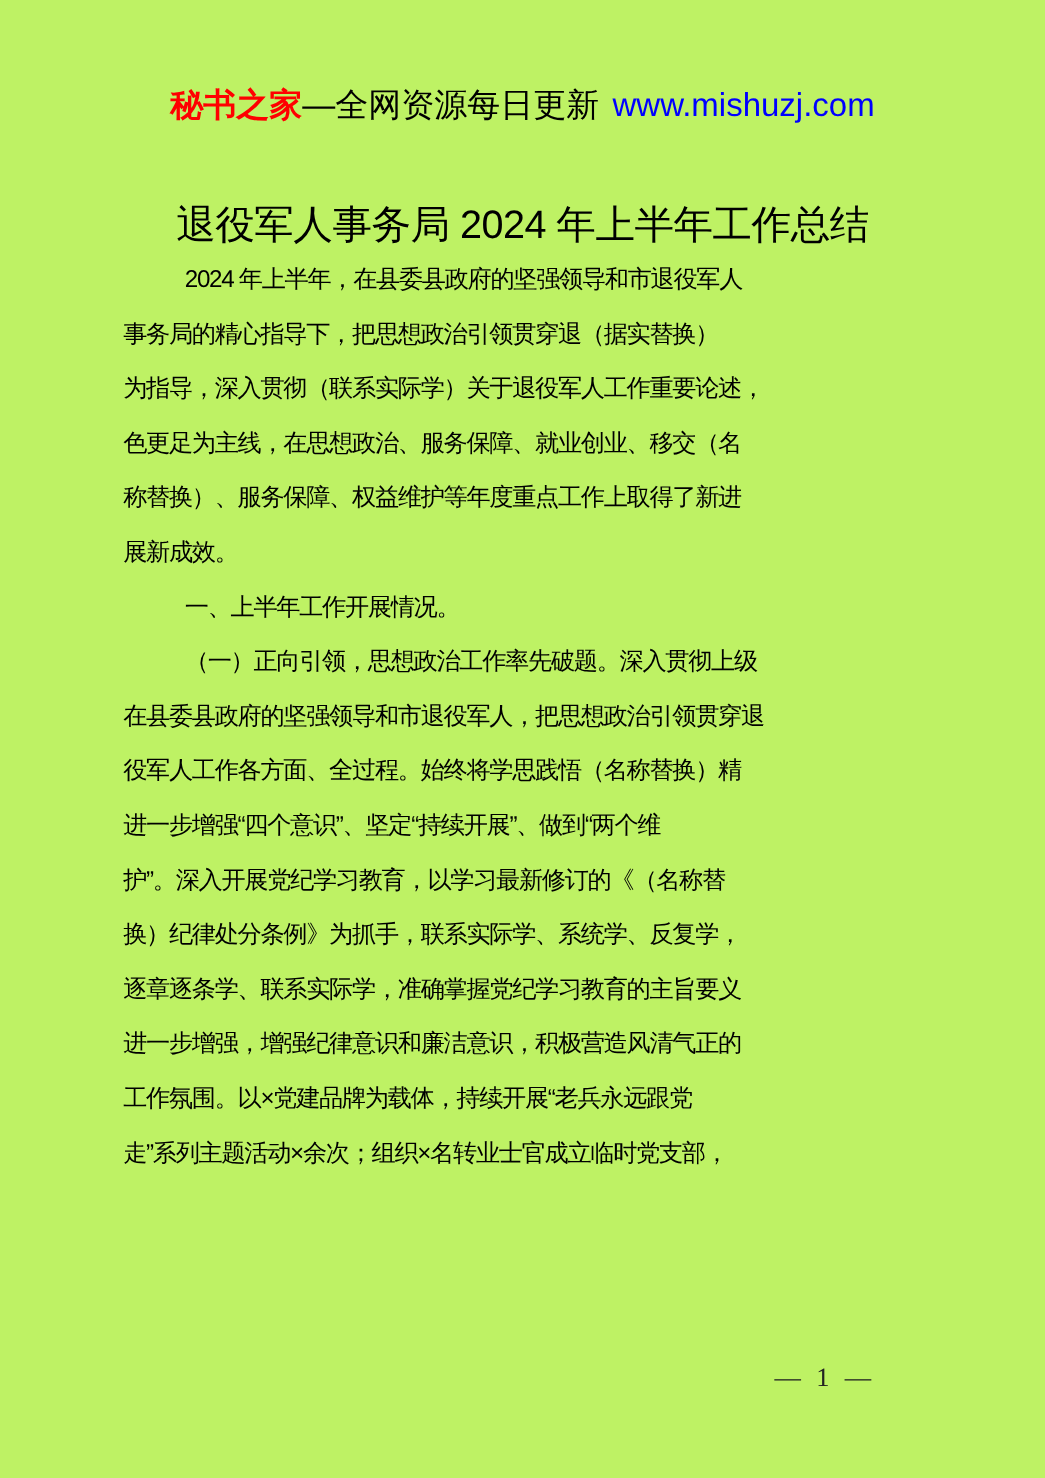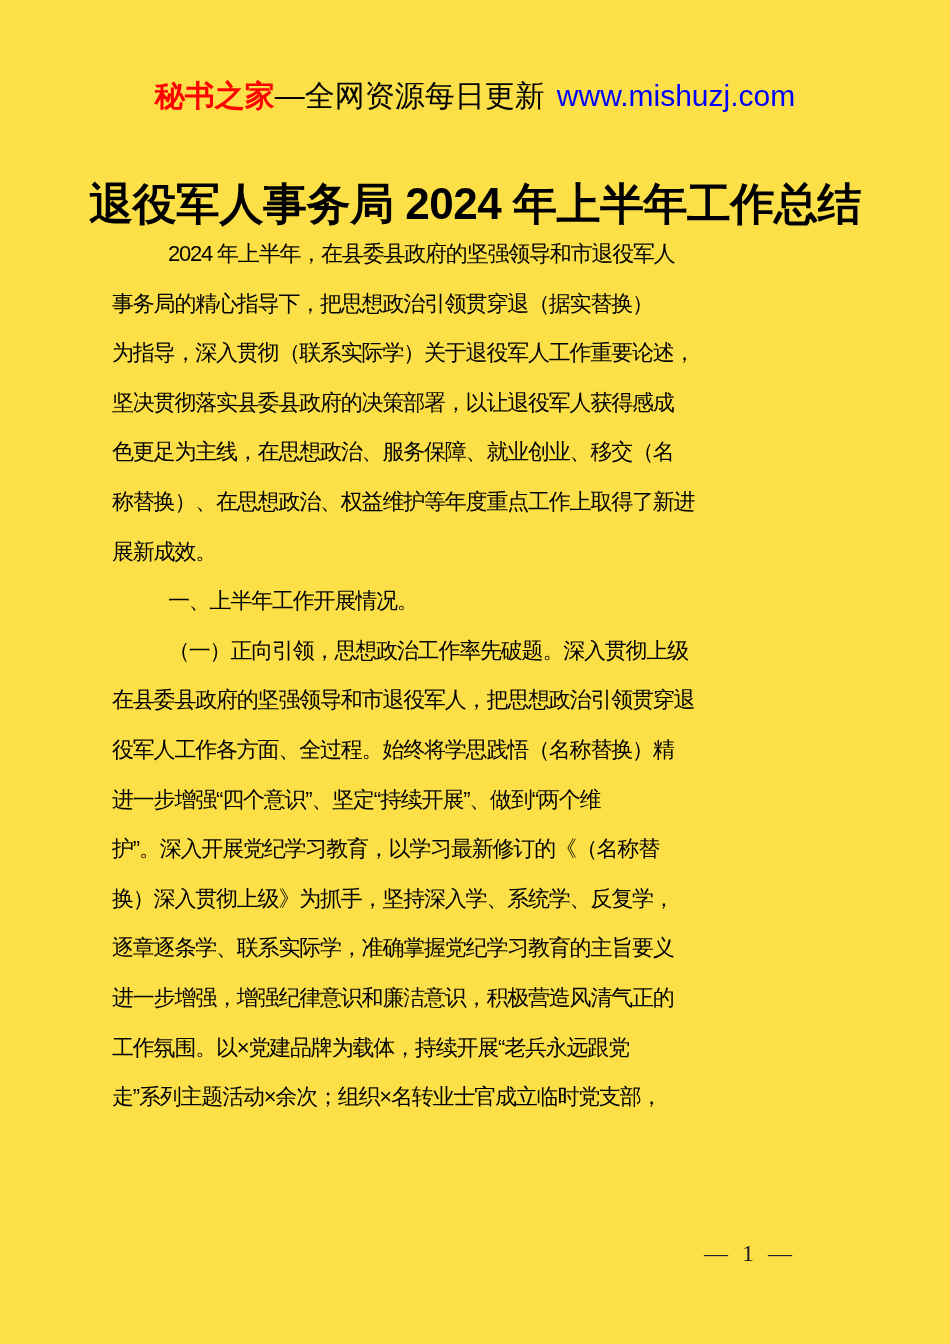--- a/index.html
+++ b/index.html
@@ -1,20 +1,20 @@
 <!DOCTYPE html>
 <html><head>
 <meta charset="utf-8">
 <style>
   html, body { margin: 0; padding: 0; background: #ffffff; }
   .page {
     position: relative;
     width: 950px;
     height: 1344px;
-    background: #fde047;
+    background: #bef264;
     overflow: hidden;
     font-family: "Liberation Sans", sans-serif;
     color: #000000;
   }
   .header {
     position: absolute;
     top: 78px;
     left: 0;
     width: 100%;
     text-align: center;
@@ -25,23 +25,23 @@
   .brand { font-weight: bold; }
   .dash, .tagline { color: #000000; }
   .url { margin-left: 12px; text-decoration: none; cursor: pointer; }
   .title {
     position: absolute;
     top: 181px;
     left: 0;
     width: 100%;
     margin: 0;
     text-align: center;
-    font-size: 44px;
+    font-size: 36px;
     line-height: 46px;
-    font-weight: bold;
+    font-weight: normal;
     letter-spacing: -0.5px;
     white-space: pre;
   }
   .doc-body {
     position: absolute;
     top: 229px;
     left: 112px;
     width: 732px;
     font-size: 22px;
     letter-spacing: -1.2px;
@@ -72,31 +72,30 @@
 
 <div class="page">
   <div class="header"><span class="brand" style="color: rgb(255, 0, 0);">秘书之家</span><span class="dash">—</span><span class="tagline">全网资源每日更新</span><a class="url" style="color: rgb(0, 0, 255);">www.mishuzj.com</a></div>
 
   <h1 class="title">退役军人事务局 2024 年上半年工作总结</h1>
 
   <div class="doc-body">
       <div class="line indent">2024 年上半年，在县委县政府的坚强领导和市退役军人</div>
       <div class="line">事务局的精心指导下，把思想政治引领贯穿退（据实替换）</div>
       <div class="line">为指导，深入贯彻（联系实际学）关于退役军人工作重要论述，</div>
-      <div class="line">坚决贯彻落实县委县政府的决策部署，以让退役军人获得感成</div>
       <div class="line">色更足为主线，在思想政治、服务保障、就业创业、移交（名</div>
-      <div class="line">称替换）、在思想政治、权益维护等年度重点工作上取得了新进</div>
+      <div class="line">称替换）、服务保障、权益维护等年度重点工作上取得了新进</div>
       <div class="line">展新成效。</div>
       <div class="line indent">一、上半年工作开展情况。</div>
       <div class="line indent">（一）正向引领，思想政治工作率先破题。深入贯彻上级</div>
       <div class="line">在县委县政府的坚强领导和市退役军人，把思想政治引领贯穿退</div>
       <div class="line">役军人工作各方面、全过程。始终将学思践悟（名称替换）精</div>
       <div class="line">进一步增强“四个意识”、坚定“持续开展”、做到“两个维</div>
       <div class="line">护”。深入开展党纪学习教育，以学习最新修订的《（名称替</div>
-      <div class="line">换）深入贯彻上级》为抓手，坚持深入学、系统学、反复学，</div>
+      <div class="line">换）纪律处分条例》为抓手，联系实际学、系统学、反复学，</div>
       <div class="line">逐章逐条学、联系实际学，准确掌握党纪学习教育的主旨要义</div>
       <div class="line">进一步增强，增强纪律意识和廉洁意识，积极营造风清气正的</div>
       <div class="line">工作氛围。以×党建品牌为载体，持续开展“老兵永远跟党</div>
       <div class="line">走”系列主题活动×余次；组织×名转业士官成立临时党支部，</div>
     </div>
 
   <div class="footer">— 1 —</div>
 </div>
 
 </body></html>

